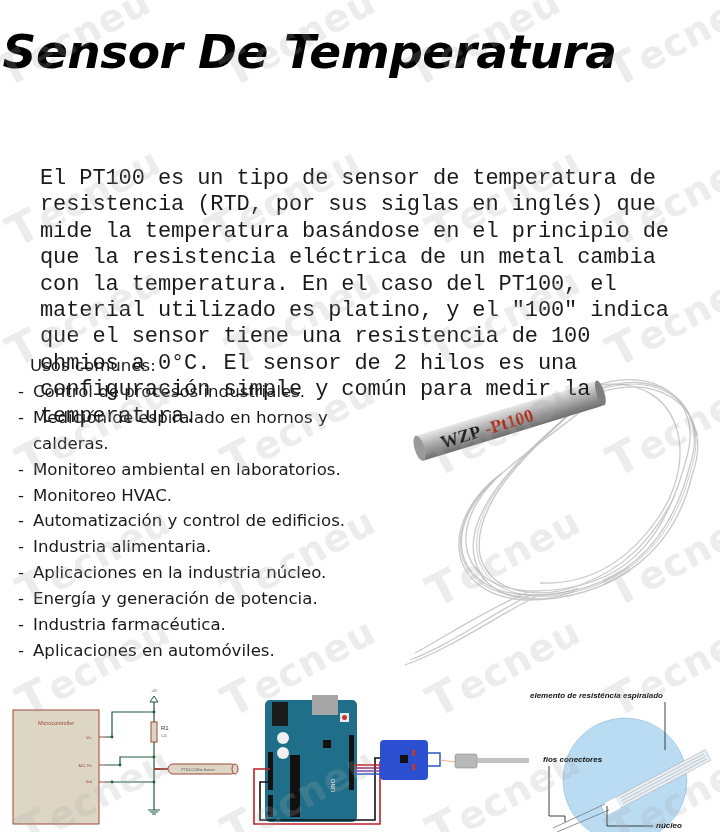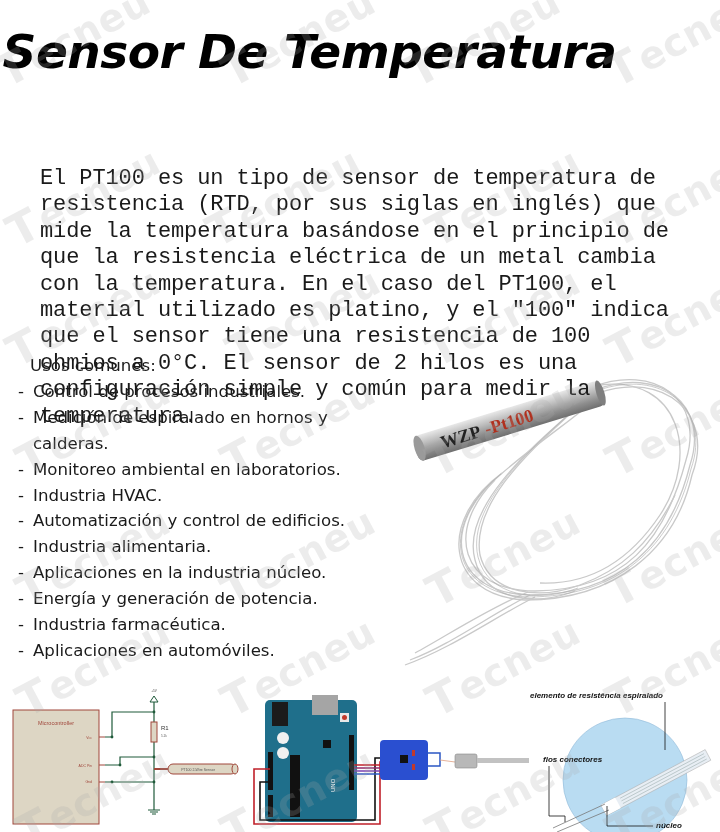--- a/index.html
+++ b/index.html
@@ -77,21 +77,21 @@
   <div class="item">
       <span class="dash">-</span>
       <span class="txt">Medición de espiralado en hornos y calderas.</span>
     </div>
   <div class="item">
       <span class="dash">-</span>
       <span class="txt">Monitoreo ambiental en laboratorios.</span>
     </div>
   <div class="item">
       <span class="dash">-</span>
-      <span class="txt">Industria HVAC.</span>
+      <span class="txt">Monitoreo HVAC.</span>
     </div>
   <div class="item">
       <span class="dash">-</span>
       <span class="txt">Automatización y control de edificios.</span>
     </div>
   <div class="item">
       <span class="dash">-</span>
       <span class="txt">Industria alimentaria.</span>
     </div>
   <div class="item">

